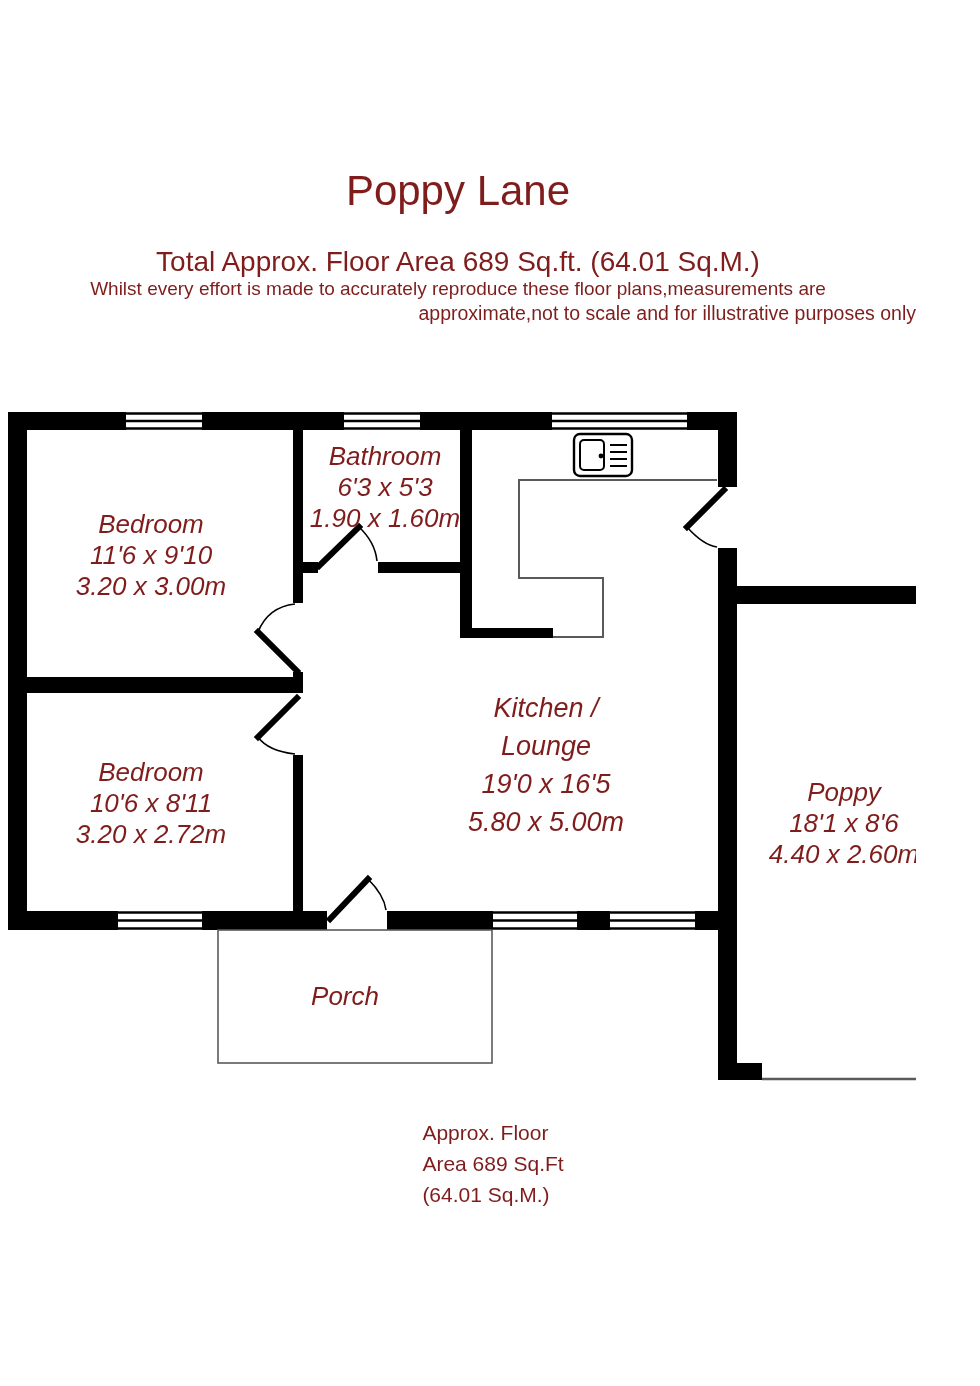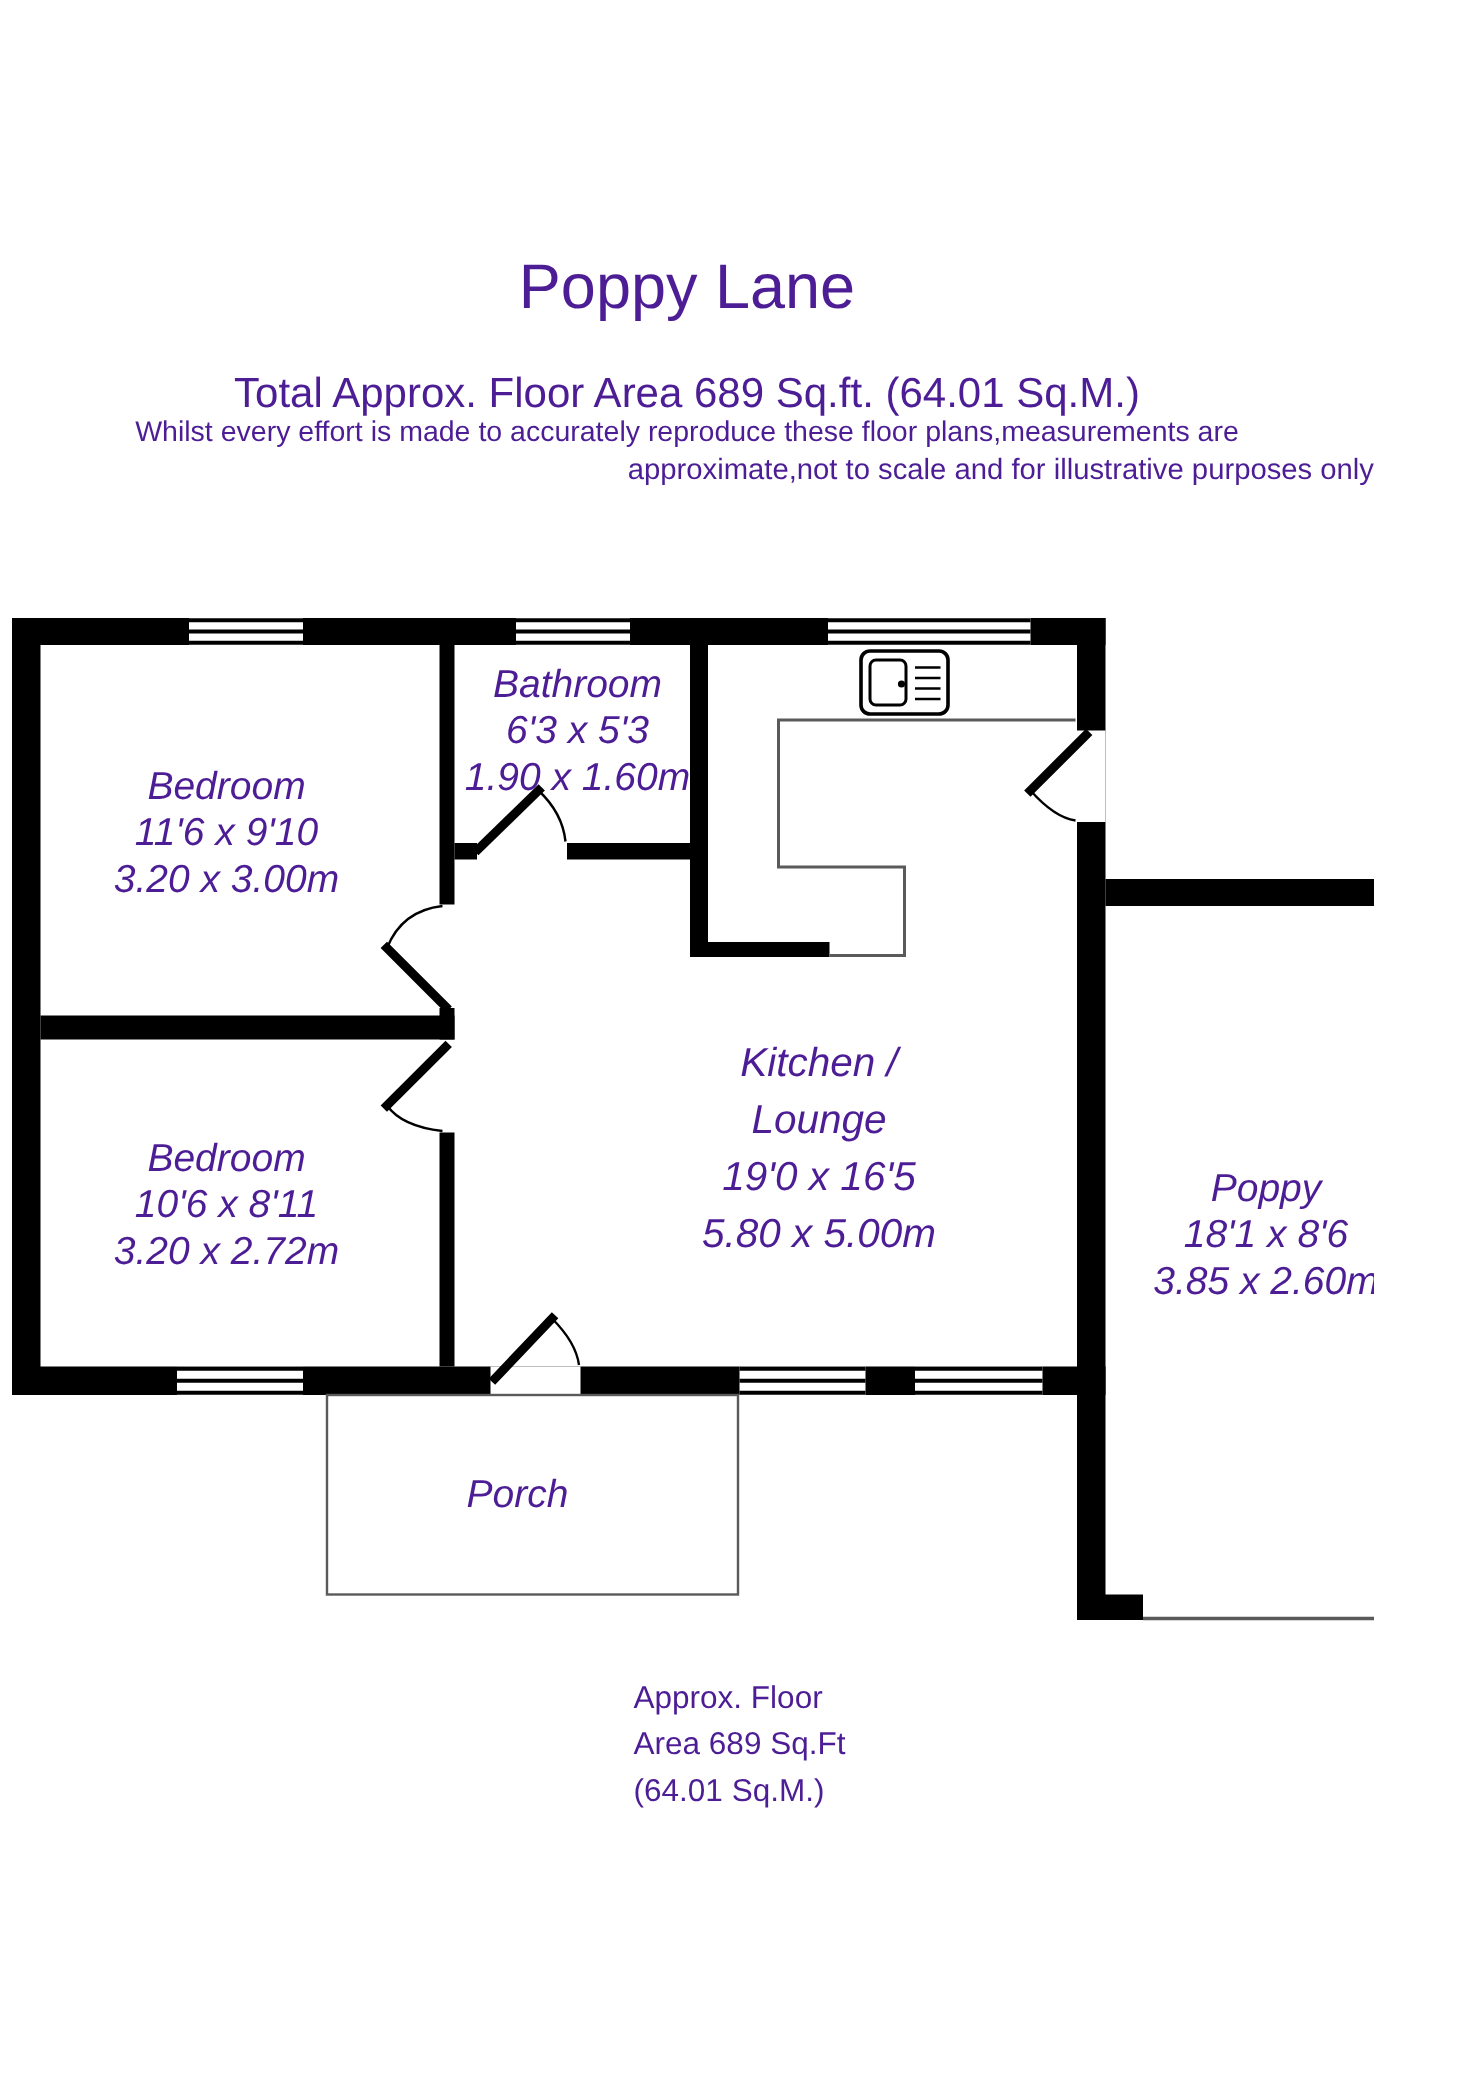--- a/index.html
+++ b/index.html
@@ -1,18 +1,18 @@
 <!DOCTYPE html>
 <html><head>
 <meta charset="utf-8">
 <style>
   html,body { margin:0; padding:0; background:#ffffff; }
   .page {
     position:relative; width:916px; height:1386px; background:#ffffff;
-    font-family:"Liberation Sans","DejaVu Sans",sans-serif; color:#4c1d95; overflow:hidden;border-radius:29px;
+    font-family:"Liberation Sans","DejaVu Sans",sans-serif; color:#7f1d1d; overflow:hidden;border-radius:29px;
   }
   .hdr-title   { position:absolute; left:0; right:0; top:167px; text-align:center; font-size:42px; line-height:48px; }
   .hdr-subtitle{ position:absolute; left:0; right:0; top:225px; text-align:center; font-size:28px; line-height:34px;margin-top:20px; }
   .hdr-disc1   { position:absolute; left:0; right:0; top:277px; text-align:center; font-size:19px; line-height:24px; }
   .hdr-disc2   { position:absolute; left:0; right:0; top:301px; text-align:right; font-size:19.5px; line-height:24px; }
   .plan-svg    { position:absolute; left:0; top:0; width:980px; height:1386px; }
   .room-label  { position:absolute; transform:translate(-50%,-50%); text-align:center;
                  font-size:26px; line-height:31px; white-space:nowrap;font-style:italic; }
   .room-label.kitchen { font-size:27px; line-height:38px; }
   .footer-label{ position:absolute; transform:translate(-50%,-50%); 
@@ -139,21 +139,21 @@
 
   <div class="room-label" style="left:151px; top:803px;">
     <div>Bedroom</div>
     <div>10'6 x 8'11</div>
     <div>3.20 x 2.72m</div>
   </div>
 
   <div class="room-label" style="left:844px; top:823px;">
     <div>Poppy</div>
     <div>18'1 x 8'6</div>
-    <div>3.85 x 2.60m</div>
+    <div>4.40 x 2.60m</div>
   </div>
 
   <div class="room-label" style="left:345px; top:996px;">
     <div>Porch</div>
   </div>
 
   <div class="footer-label" style="left:493px; top:1163px;">
     <div>Approx. Floor</div>
     <div>Area 689 Sq.Ft</div>
     <div>(64.01 Sq.M.)</div>

